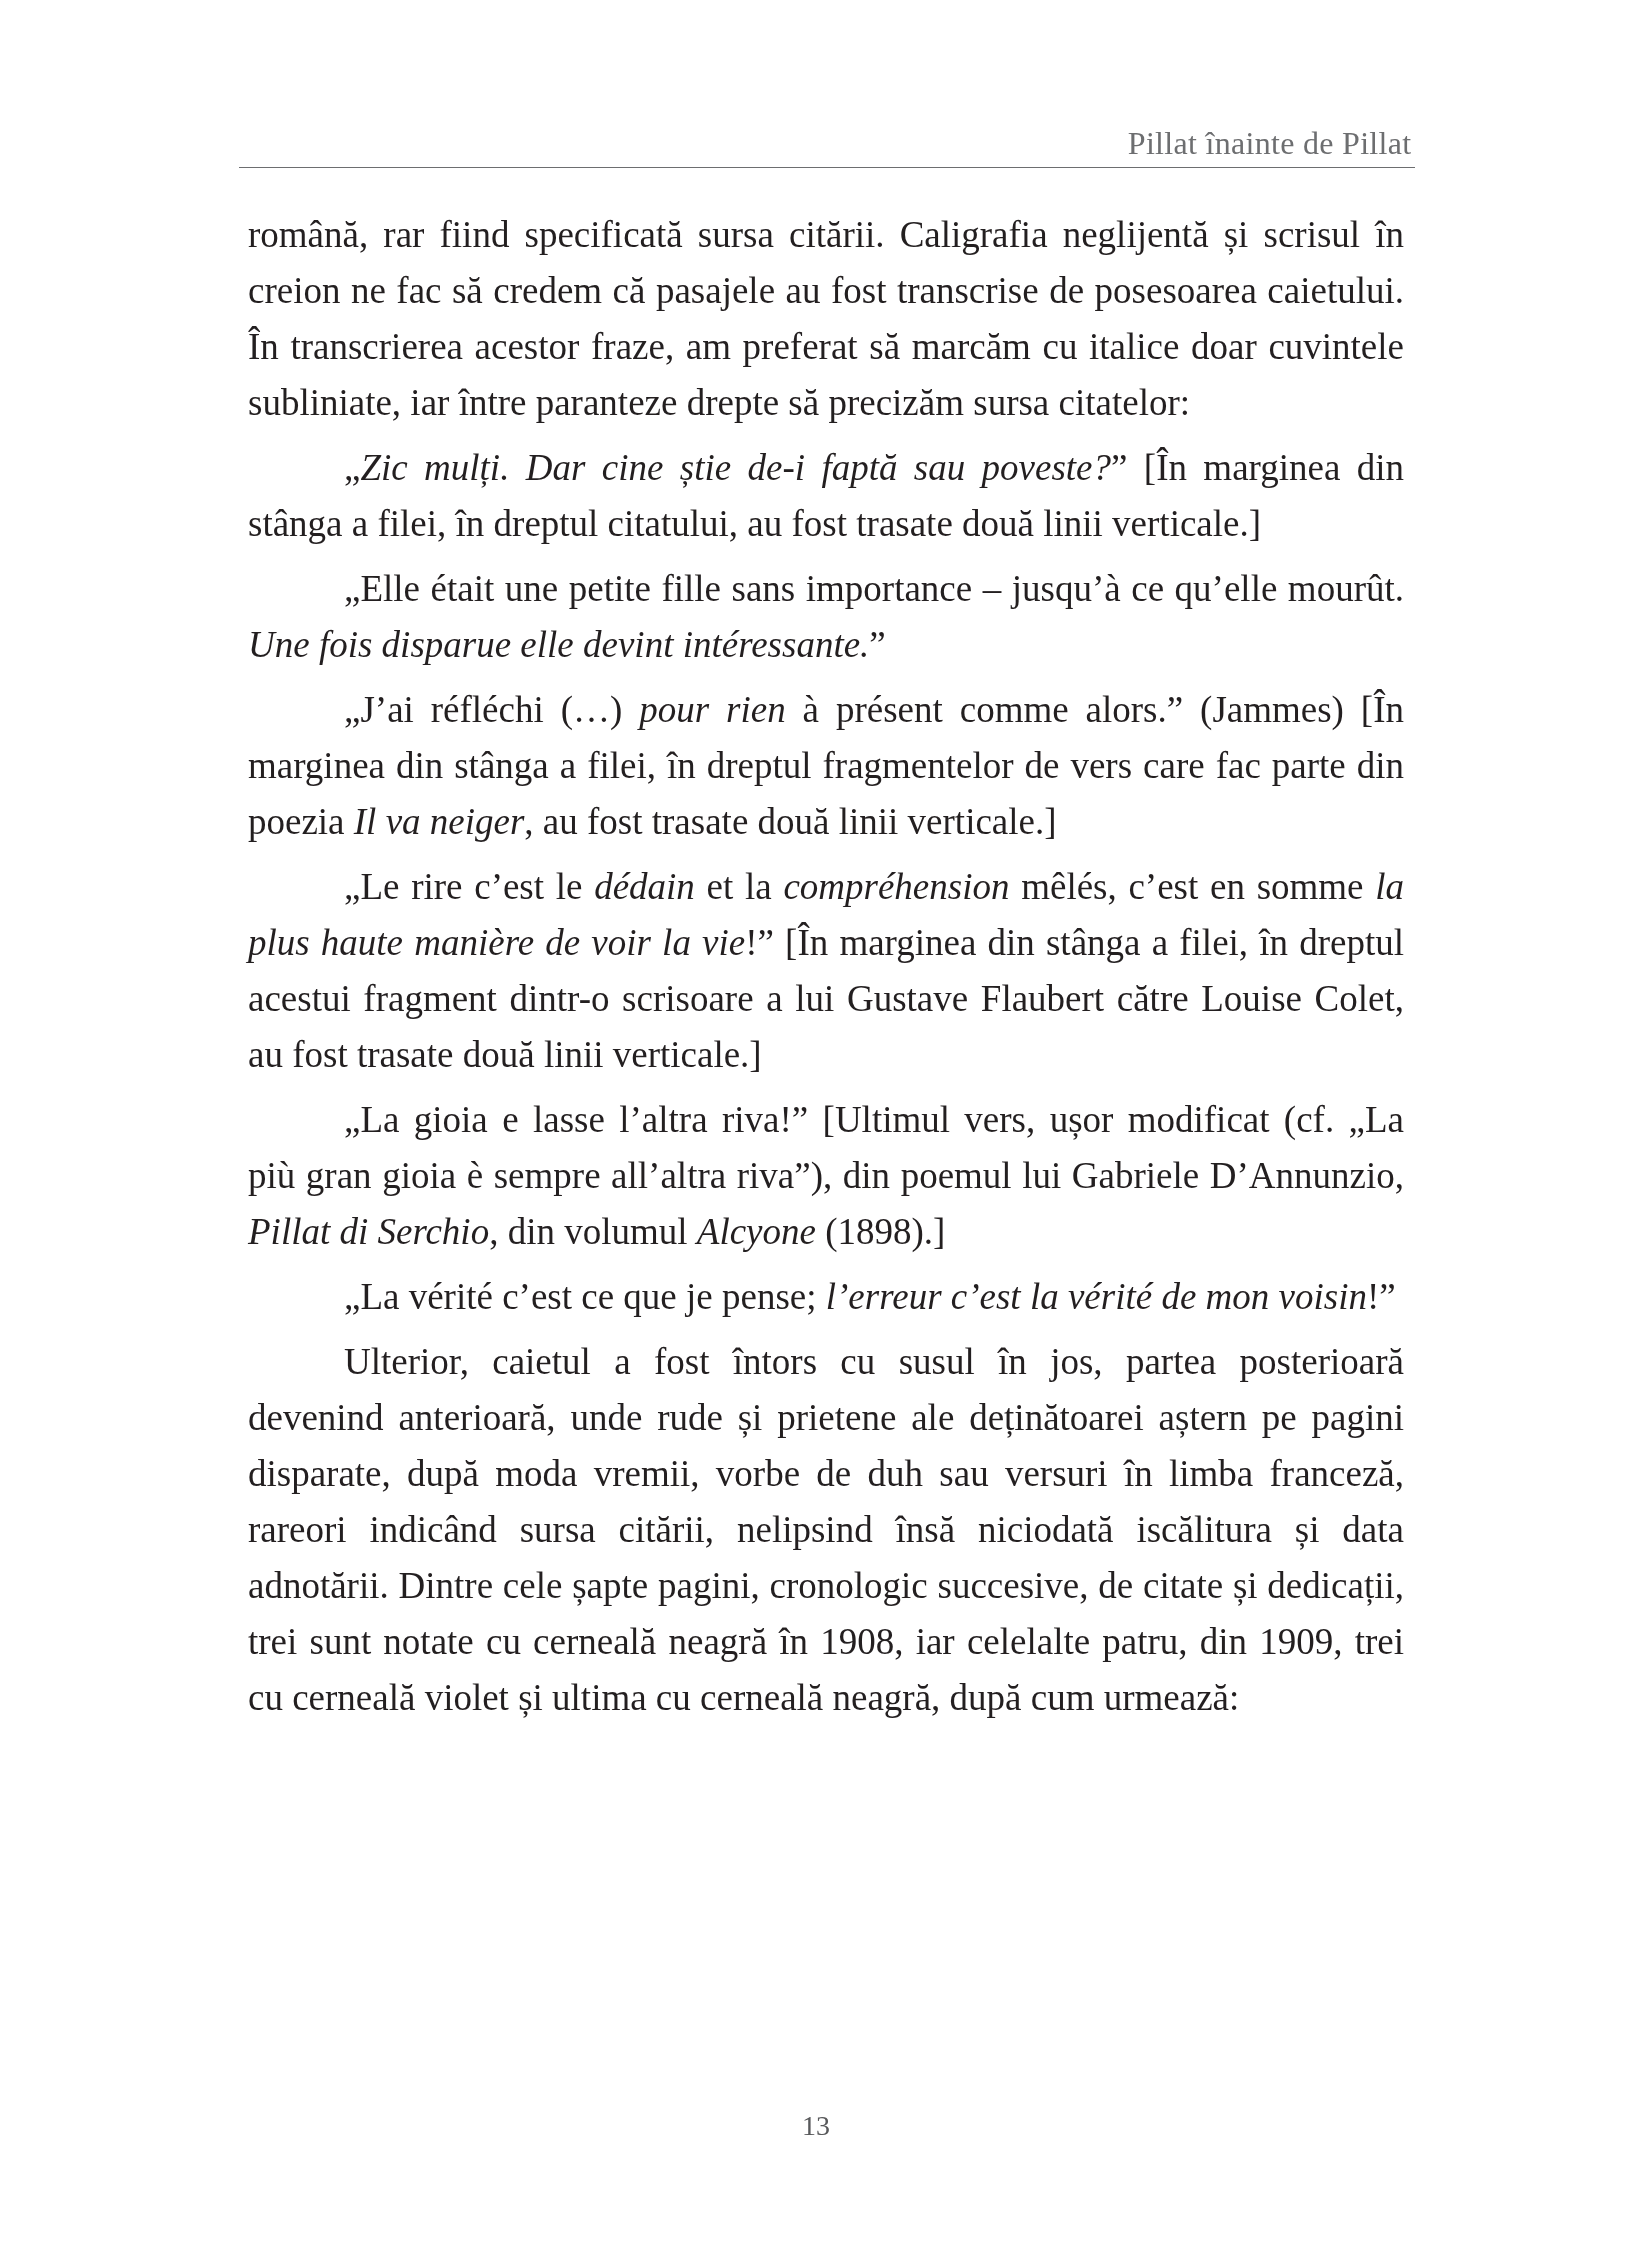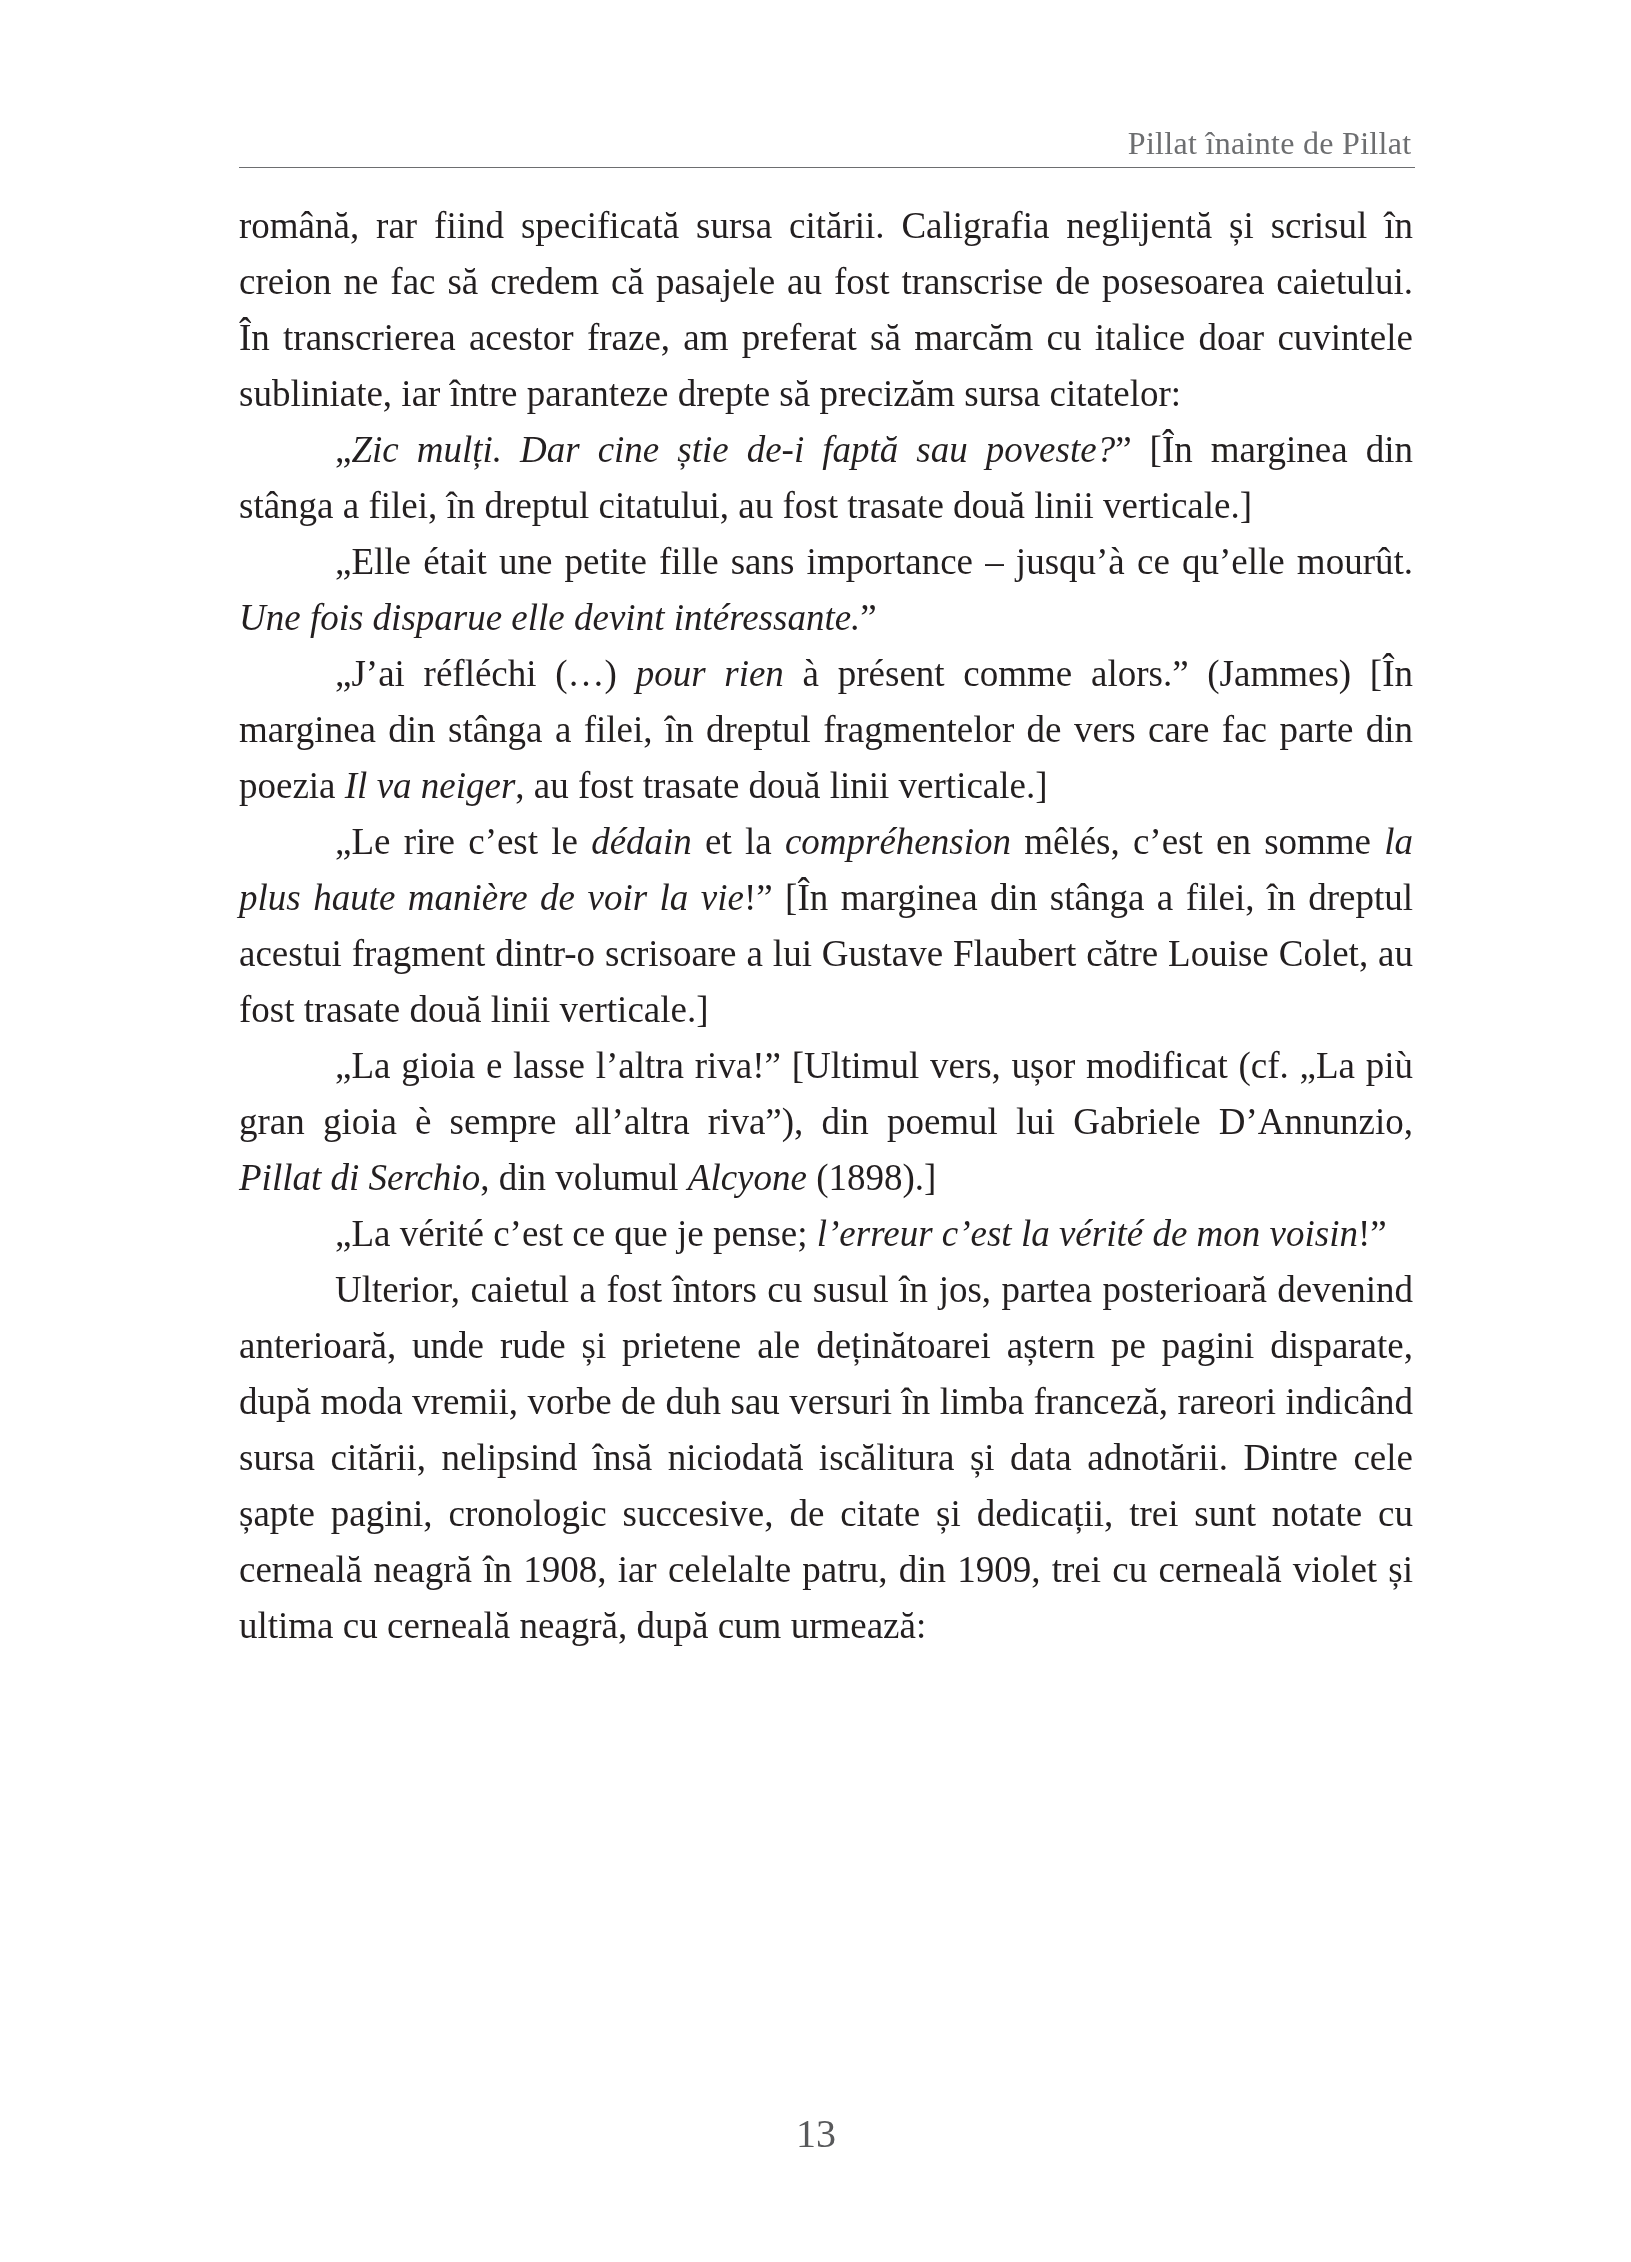--- a/index.html
+++ b/index.html
@@ -35,40 +35,40 @@
     position: absolute;
     left: 239px;
     top: 198px;
     width: 1174px;
     font-size: 37px;
     line-height: 56px;
     text-align: justify;
     hyphens: manual;
   }
   .para {
-    margin: 0;
+    margin: 9px;
     padding: 0;
     text-align: justify;
   }
   .para.indent {
     text-indent: 96px;
   }
   .para.no-indent {
     text-indent: 0;
   }
   .seg-italic {
     font-style: italic;
   }
   .page-number {
     position: absolute;
     left: 0;
     width: 1632px;
     top: 2110px;
     text-align: center;
-    font-size: 40px;
+    font-size: 28px;
     color: #58595b;
   }
 </style>
 </head>
 <body>
 
 <div class="running-head">
   <span class="running-head-title">Pillat înainte de Pillat</span>
 </div>
 

